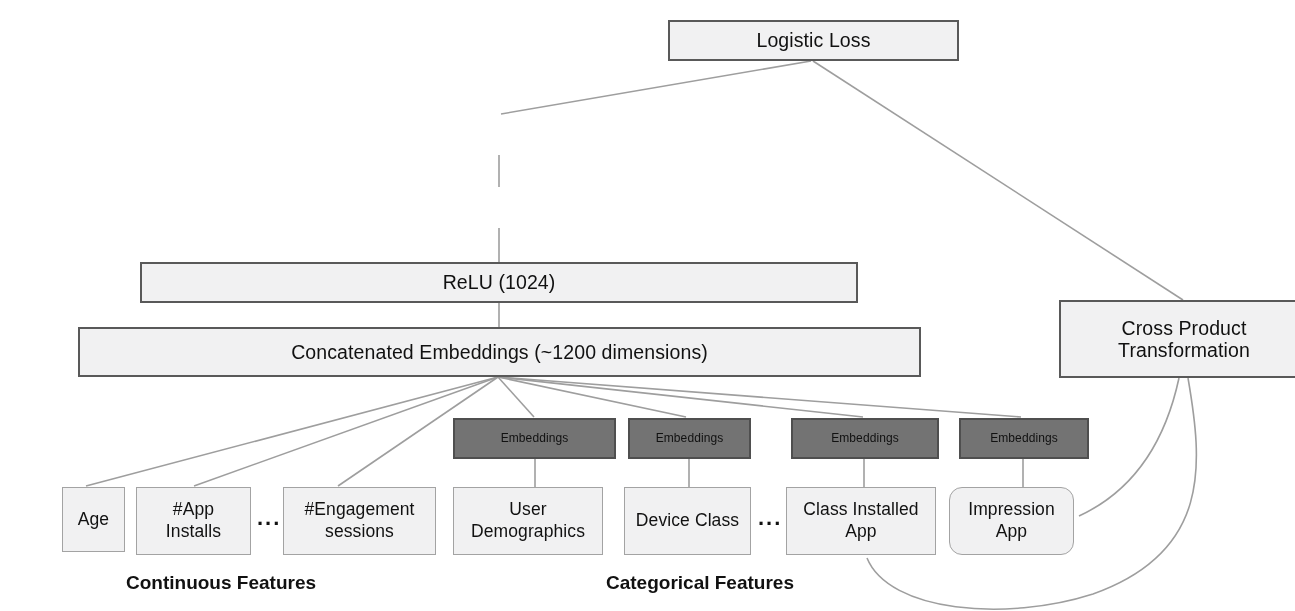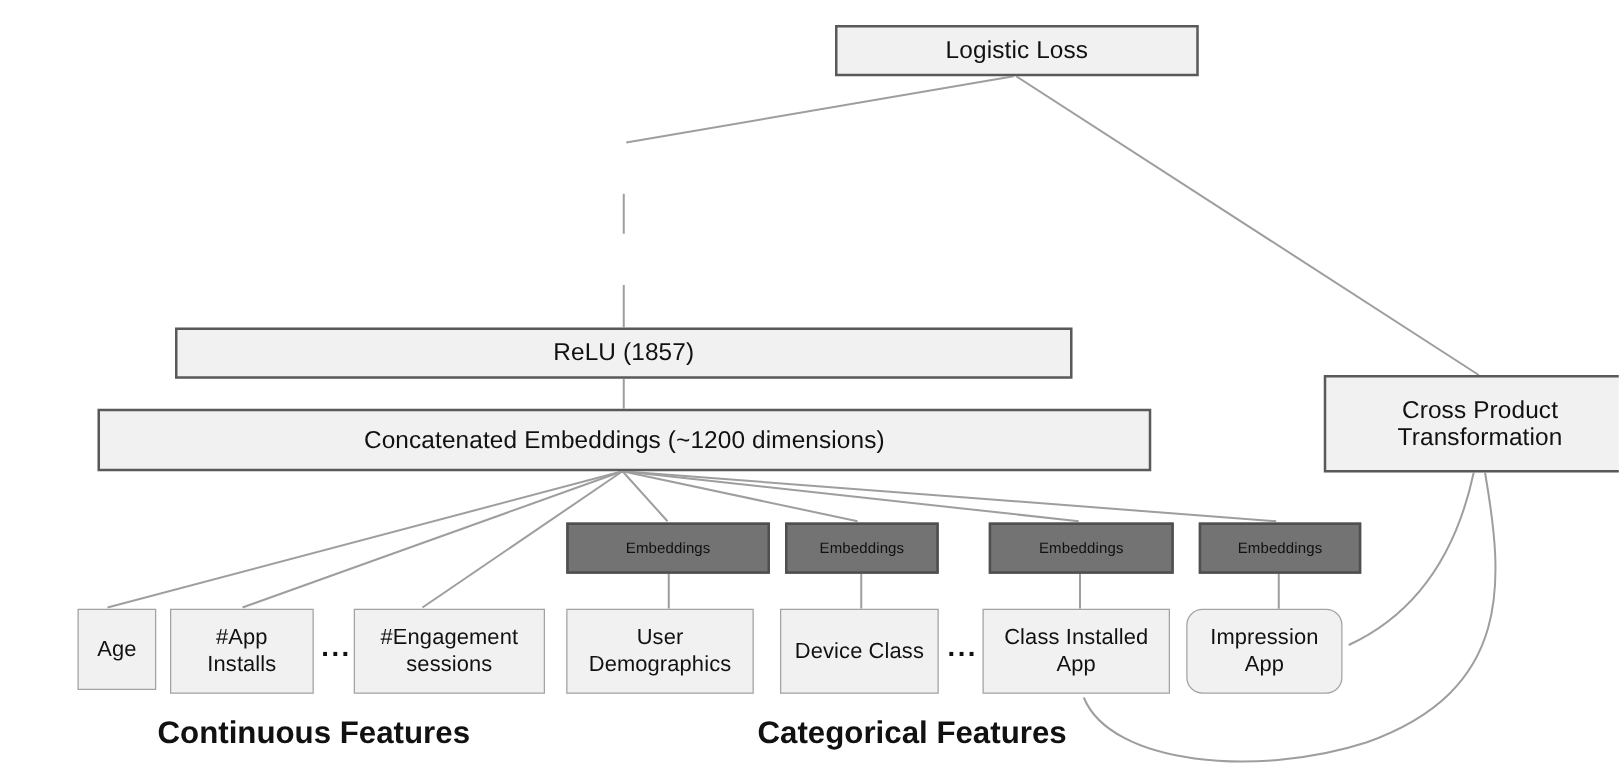--- a/index.html
+++ b/index.html
@@ -21,21 +21,21 @@
     font-family:"Liberation Sans","DejaVu Sans",sans-serif;
   }
   .node.feature{
     background:#f1f1f2;border:1.5px solid #a3a3a3;font-size:17.5px;line-height:1.25;
     padding:2px 6px;
   }
   .dots{
     position:absolute;font-size:22px;font-weight:bold;letter-spacing:2px;color:#111;
   }
   .section-label{
-    position:absolute;font-weight:bold;font-size:25px;color:#111;white-space:nowrap;
+    position:absolute;font-weight:bold;font-size:19px;color:#111;white-space:nowrap;
   }
 </style>
 </head>
 <body>
 
 <div id="stage">
 
   <svg class="wires" viewBox="0 0 1295 611" xmlns="http://www.w3.org/2000/svg">
     <g stroke="#9e9e9e" stroke-width="1.6" fill="none">
 
@@ -61,21 +61,21 @@
 
       <path d="M 1148,378 Q 1126,480 1048,516"></path>
       <path d="M 1157,378 C 1172,465 1180,552 1062,594 C 975,622 858,612 836,558"></path>
     </g>
   </svg>
 
   <div class="node big" style="left:637px;top:20px;width:291px;height:41px;">Logistic Loss</div>
 
 
 
-  <div class="node big" style="left:109px;top:262px;width:718px;height:41px;">ReLU (1857)</div>
+  <div class="node big" style="left:109px;top:262px;width:718px;height:41px;">ReLU (1024)</div>
 
   <div class="node big" style="left:47px;top:327px;width:843px;height:50px;">Concatenated Embeddings (~1200 dimensions)</div>
 
   <div class="node big" style="left:1028px;top:300px;width:250px;height:78px;padding:0 22px;">Cross Product Transformation</div>
 
   <div class="node embed" style="left:422px;top:418px;width:163px;height:41px;">Embeddings</div>
   <div class="node embed" style="left:597px;top:418px;width:123px;height:41px;">Embeddings</div>
   <div class="node embed" style="left:760px;top:418px;width:148px;height:41px;">Embeddings</div>
   <div class="node embed" style="left:928px;top:418px;width:130px;height:41px;">Embeddings</div>
 

